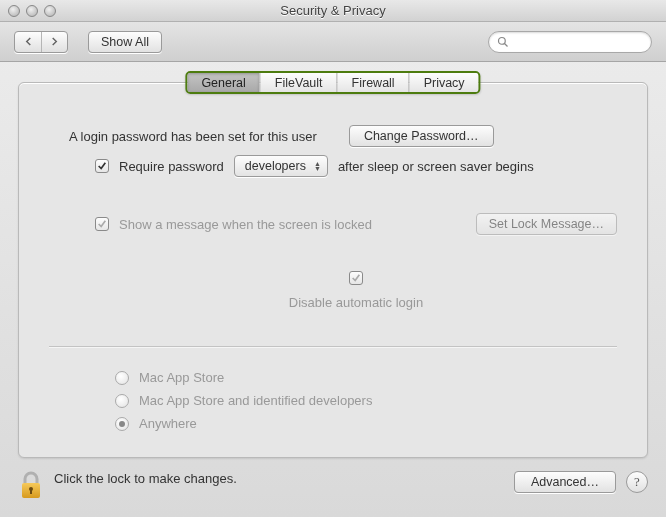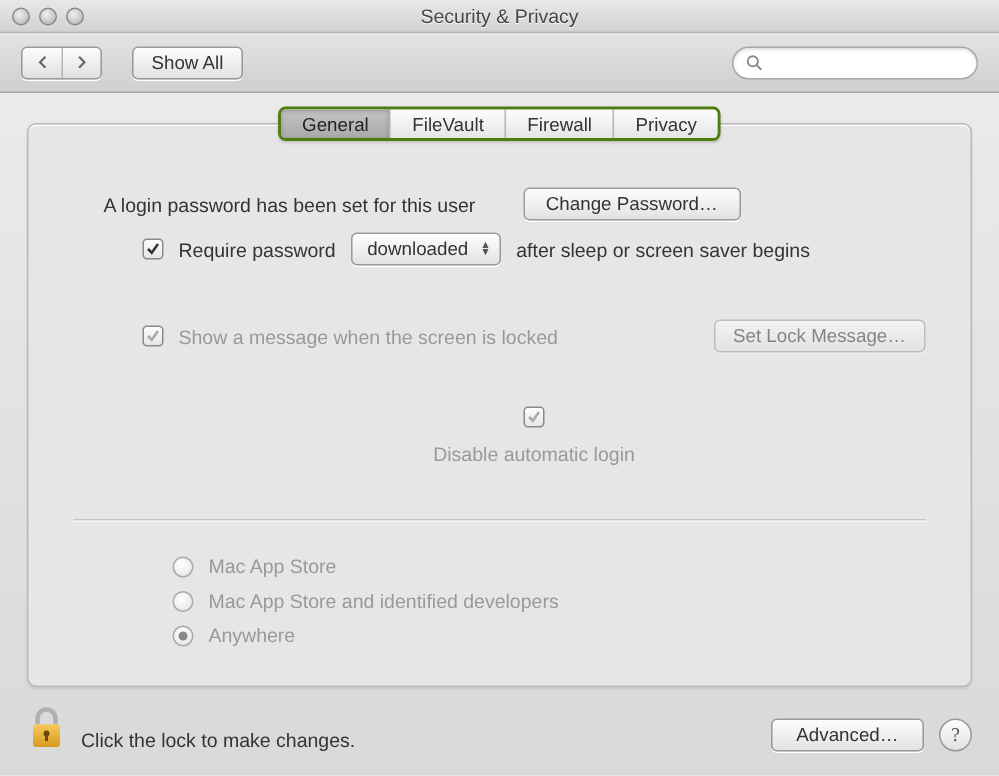--- a/index.html
+++ b/index.html
@@ -118,21 +118,21 @@
 .radio {
   width:14px; height:14px; border:1px solid #aaa; border-radius:50%;
   background: radial-gradient(circle at 40% 35%, #fff, #e2e2e2);
   display:inline-flex; align-items:center; justify-content:center;
   flex-shrink:0;
 }
 .radio.sel::after { content:''; width:6px; height:6px; border-radius:50%; background:#888; }
 
 .footer {
   position:absolute; left:0; right:0; bottom:0;
-  padding: 0 18px 16px; display:flex; align-items:flex-end; gap:10px;margin-top:11px;
+  padding: 0 18px 16px; display:flex; align-items:flex-start; gap:10px;margin-top:11px;
 }
 .lock svg { display:block; }
 .footer .spacer { flex:1; }
 .help {
   width:22px; height:22px; border-radius:50%;
   border:1px solid #9a9a9a;
   background: linear-gradient(#fdfdfd,#e1e1e1);
   display:inline-flex; align-items:center; justify-content:center;
   font-size:13px; color:#555; font-family: Georgia, serif;
 }
@@ -198,21 +198,21 @@
       </div>
 
       <div class="row" style="padding-left:26px;">
         <span class="checkbox">
           <svg width="10" height="10" viewBox="0 0 12 12">
               <path d="M2 6 L5 9 L10 2" fill="none" stroke="#333" stroke-width="2"></path>
             </svg>
         </span>
         <span>Require password</span>
         <span class="popup">
-          <span>downloaded</span>
+          <span>developers</span>
           <span class="arrows">
               <span>▲</span>
               <span>▼</span>
             </span>
         </span>
         <span>after sleep or screen saver begins</span>
       </div>
 
       <div class="row dim" style="padding-left:26px;">
         <span class="checkbox">

